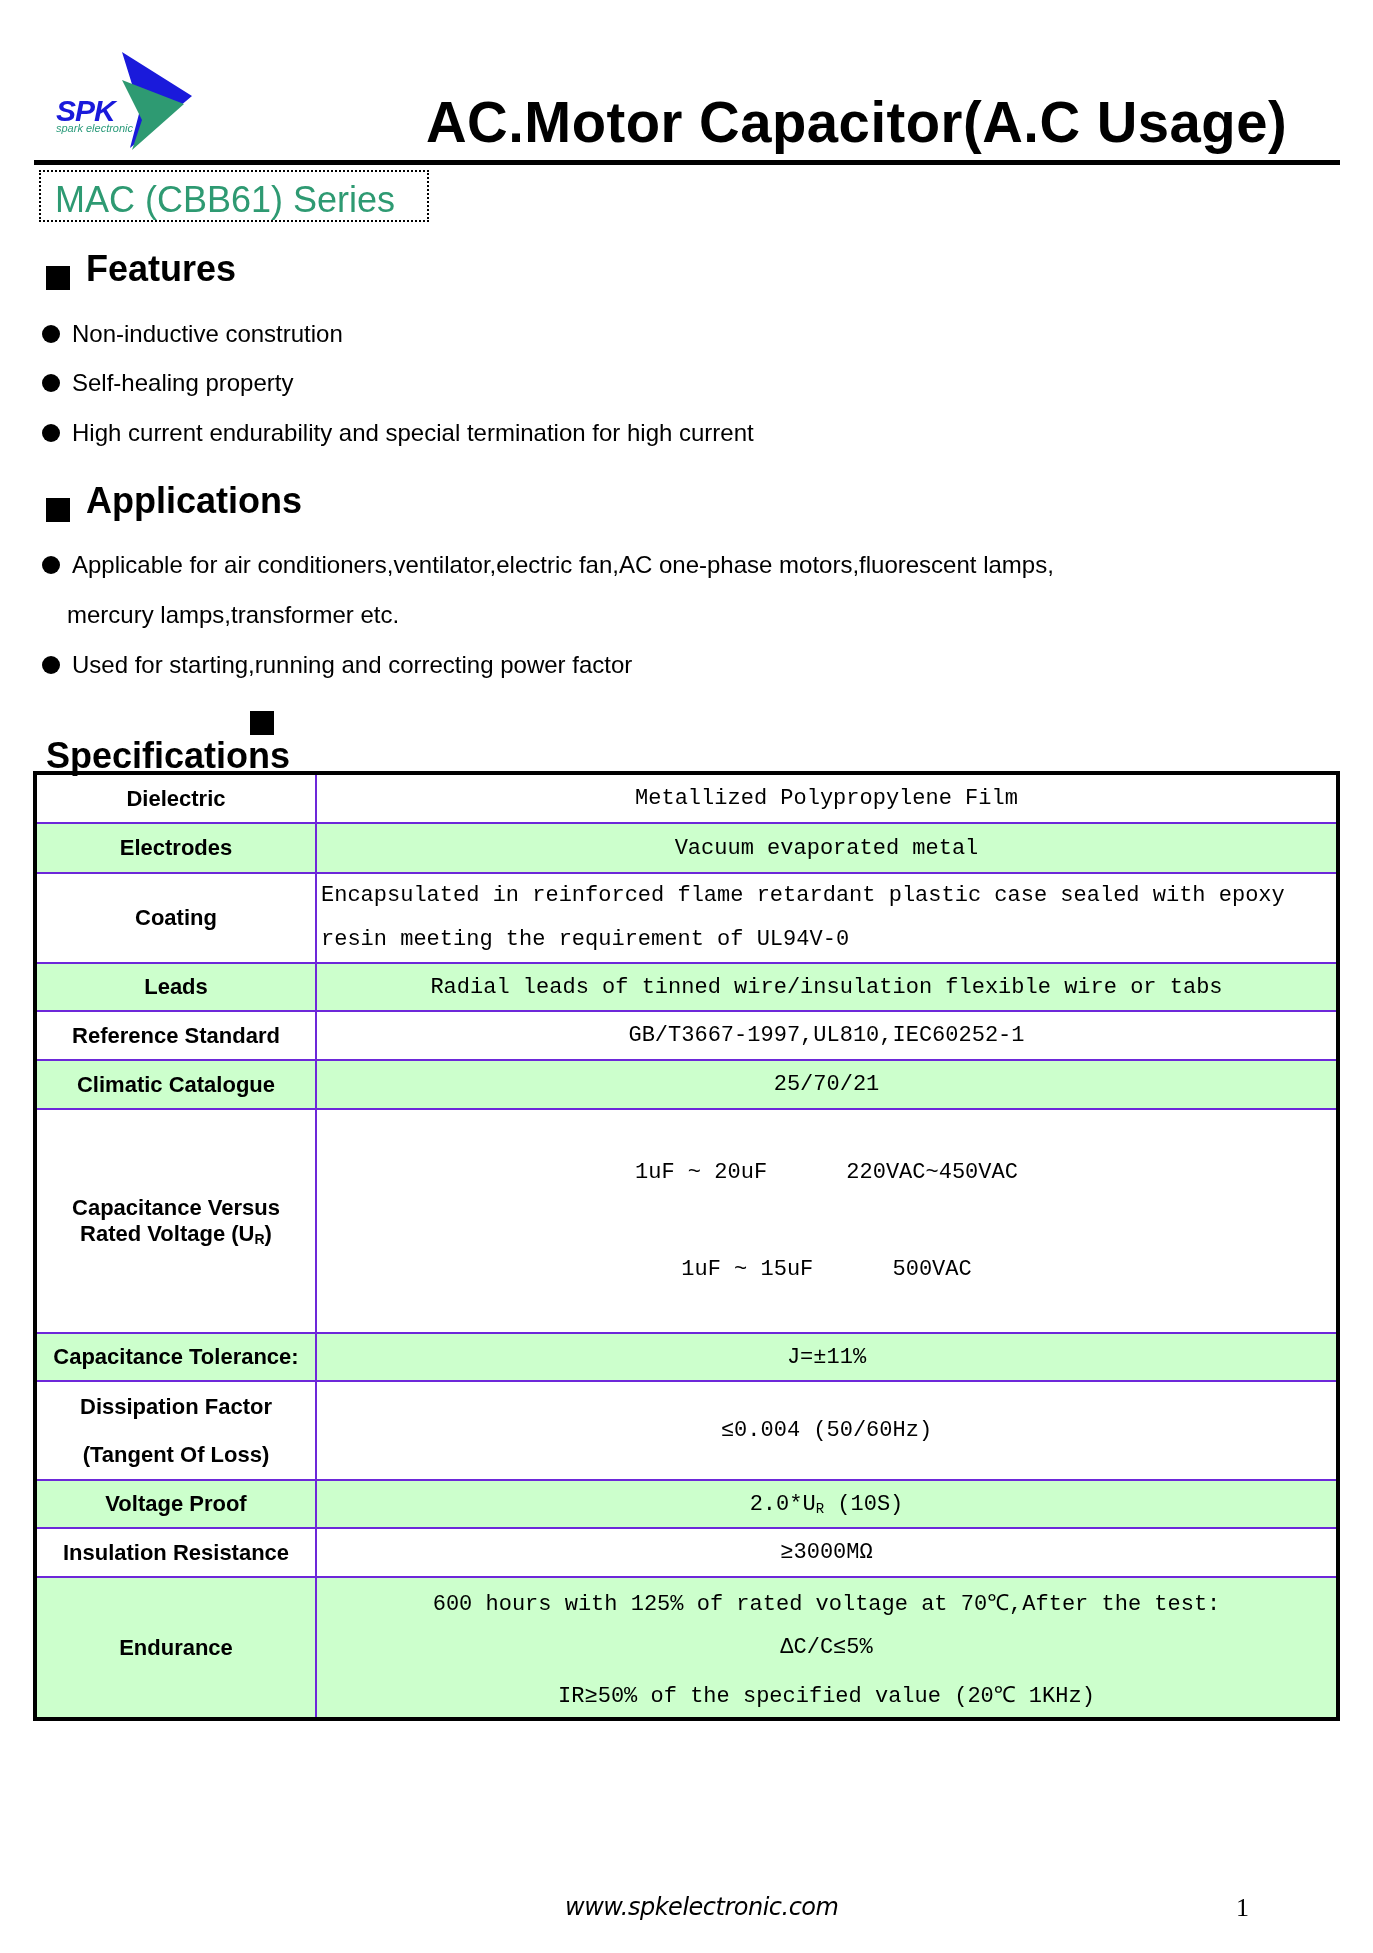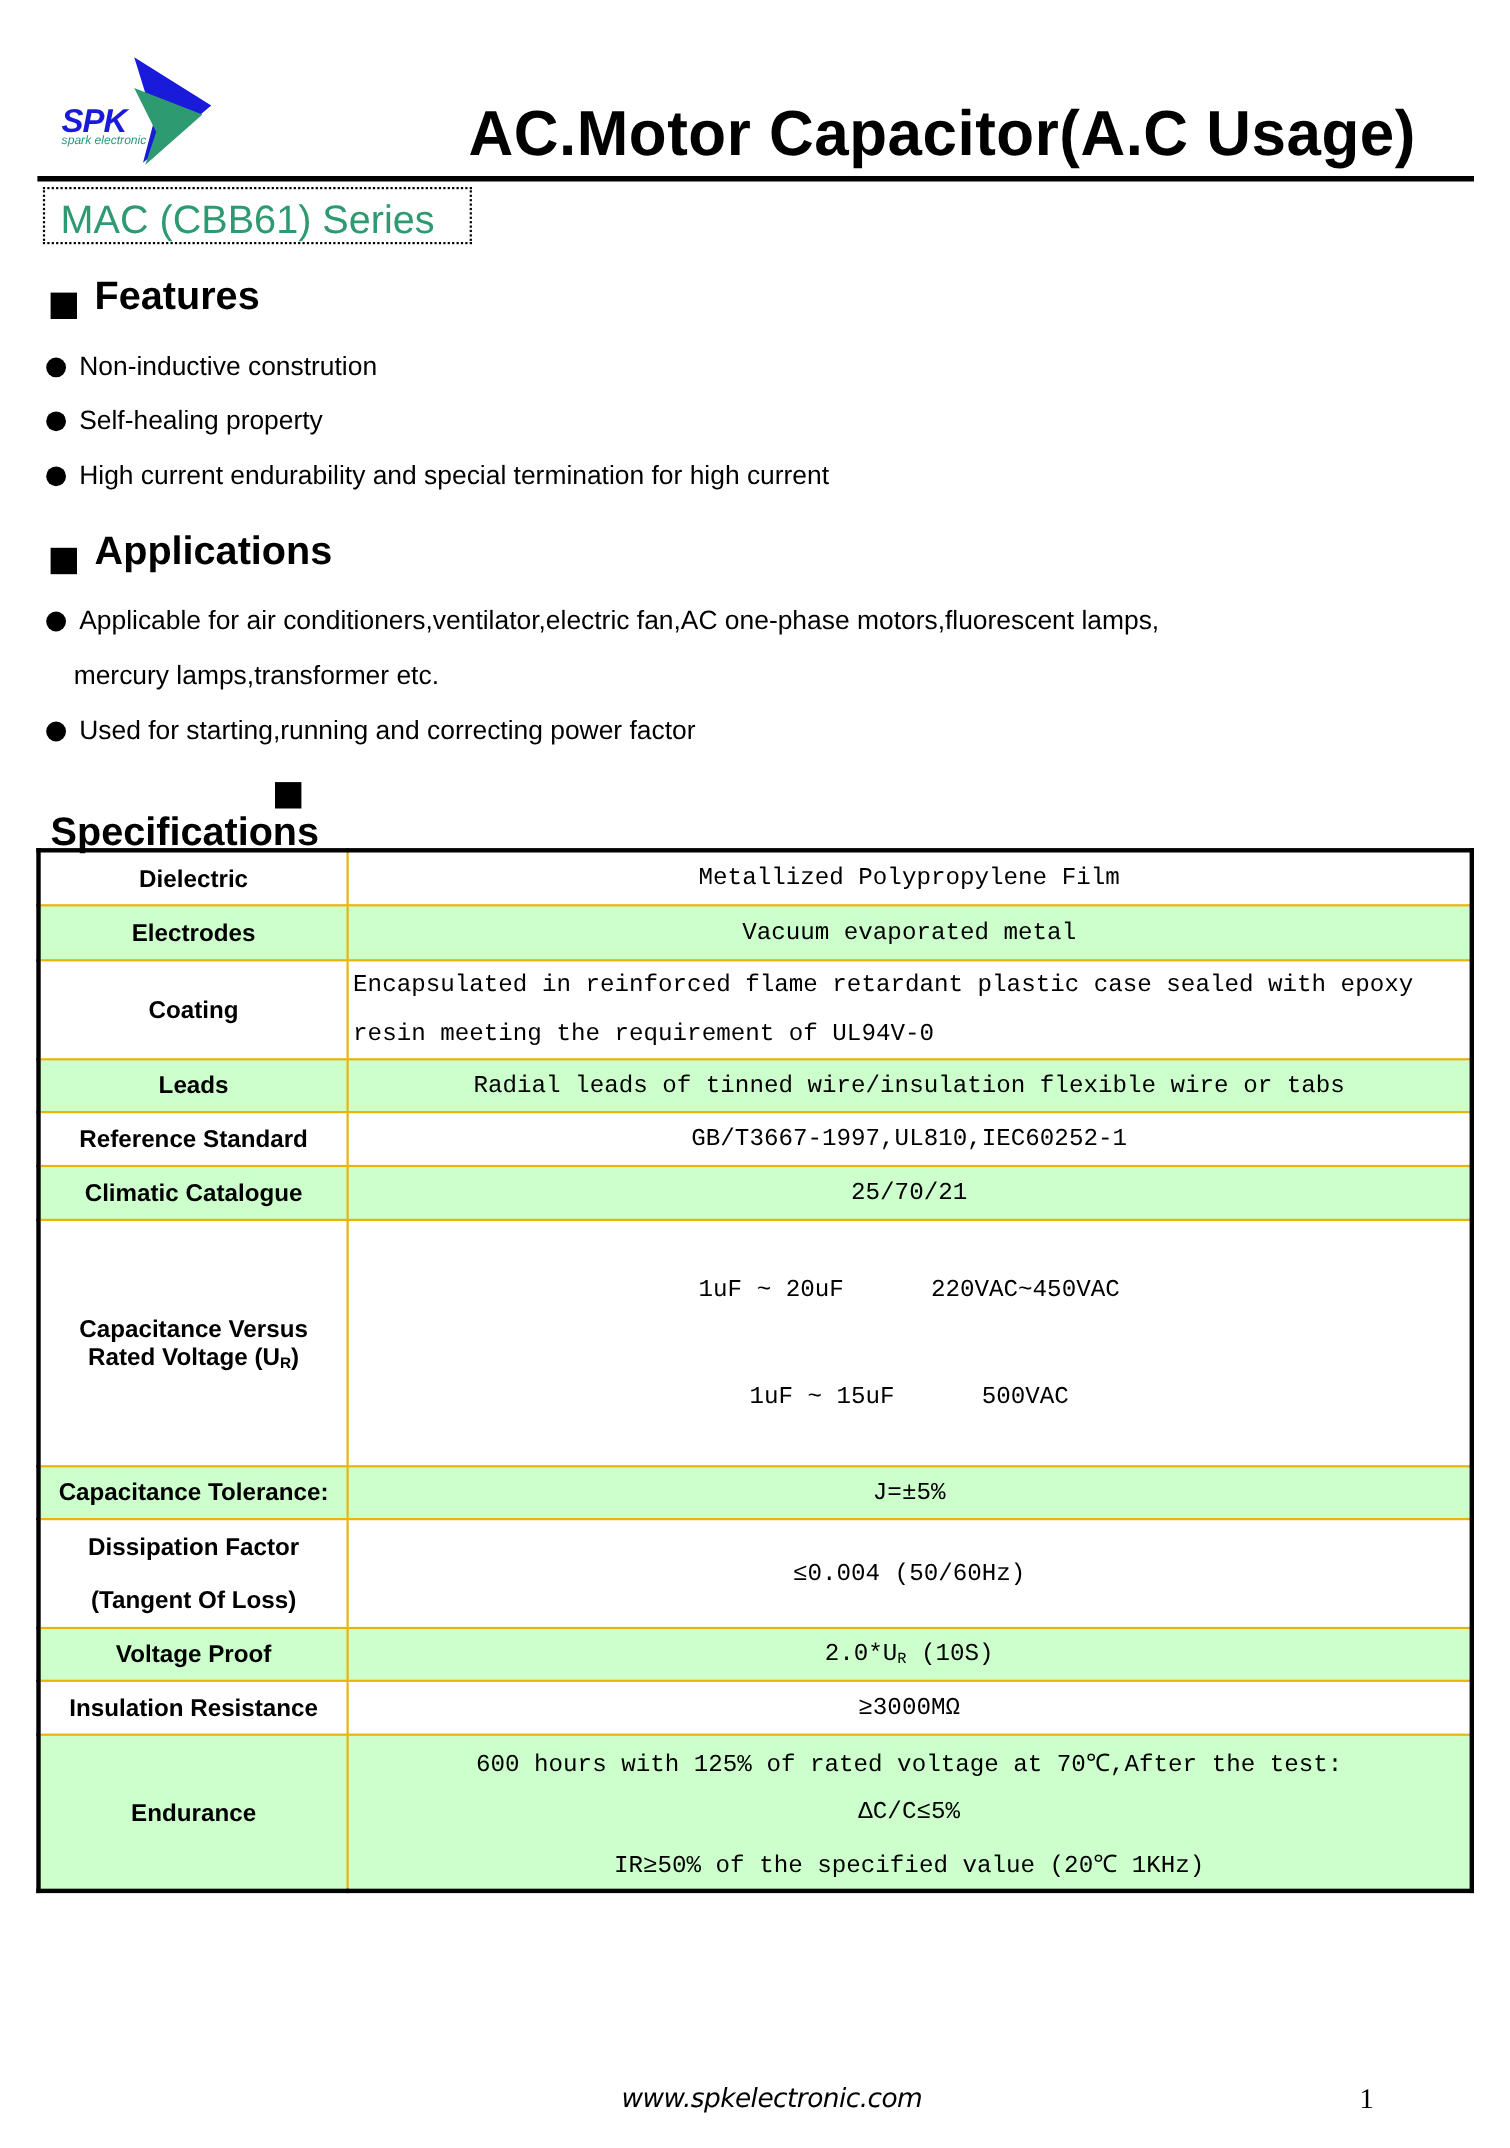--- a/index.html
+++ b/index.html
@@ -11,21 +11,21 @@
   .title { left:426px; top:88px; font-size:58px; font-weight:bold; white-space:nowrap; letter-spacing:0.5px; transform:scaleX(0.97); transform-origin:left; }
   .rule { left:34px; top:160px; width:1306px; height:5px; background:#000; }
   .series-box { left:39px; top:170px; width:390px; height:52px; border:2px dotted #000; box-sizing:border-box; }
   .series-text { position:absolute; left:14px; top:7px; font-size:36px; color:#2e9a72; white-space:nowrap; }
   .heading { left:46px; font-size:36px; font-weight:bold; white-space:nowrap; display:flex; align-items:flex-end; }
   .sq { display:inline-block; width:24px; height:24px; background:#000; margin-right:16px; }
   .bullet { left:42px; font-size:24px; white-space:nowrap; display:flex; align-items:center; }
   .dot { display:inline-block; width:18px; height:18px; border-radius:50%; background:#000; margin-right:12px; }
   .cont { left:67px; font-size:24px; white-space:nowrap; }
   table.spec { position:absolute; left:33px; top:771px; width:1307px; border-collapse:collapse; border:4px solid #000; }
-  table.spec td { border:2px solid #eab308; font-size:22px; padding:0 4px; }
+  table.spec td { border:2px solid #6d28d9; font-size:22px; padding:0 4px; }
   table.spec td.lbl { width:270px; text-align:center; font-weight:bold; }
   table.spec td.val { text-align:center;font-family:Liberation Mono, monospace; }
   table.spec td.left { text-align:left; line-height:44px; }
   tr.green td { background:#ccffcc; }
   .line { display:block; }
   .footer-url { left:565px; top:1893px; font-size:24px; font-style:italic; font-family:"DejaVu Sans", sans-serif; letter-spacing:-0.5px; }
   .page-num { left:1236px; top:1893px; font-size:26px; font-family:"Liberation Serif", serif; }
   sub { font-size:14px; vertical-align:-3px; }
 </style>
 </head>
@@ -114,21 +114,21 @@
       <span class="line">Capacitance Versus</span>
       <span class="line"><span>Rated Voltage (U</span><sub>R</sub><span>)</span></span>
     </td>
     <td class="val" style="white-space:pre;">
       <span class="line" style="margin-bottom:22px;">1uF ~ 20uF      220VAC~450VAC</span>
       <span class="line">1uF ~ 15uF      500VAC</span>
     </td>
   </tr>
   <tr class="green" style="height:48px;">
     <td class="lbl" style="padding:0 2px;">Capacitance Tolerance:</td>
-    <td class="val">J=±5%</td>
+    <td class="val">J=±11%</td>
   </tr>
   <tr style="height:99px;">
     <td class="lbl">
       <span class="line" style="margin-bottom:22px;">Dissipation Factor</span>
       <span class="line">(Tangent Of Loss)</span>
     </td>
     <td class="val">≤0.004 (50/60Hz)</td>
   </tr>
   <tr class="green" style="height:48px;margin-top:24px;">
     <td class="lbl">Voltage Proof</td>

